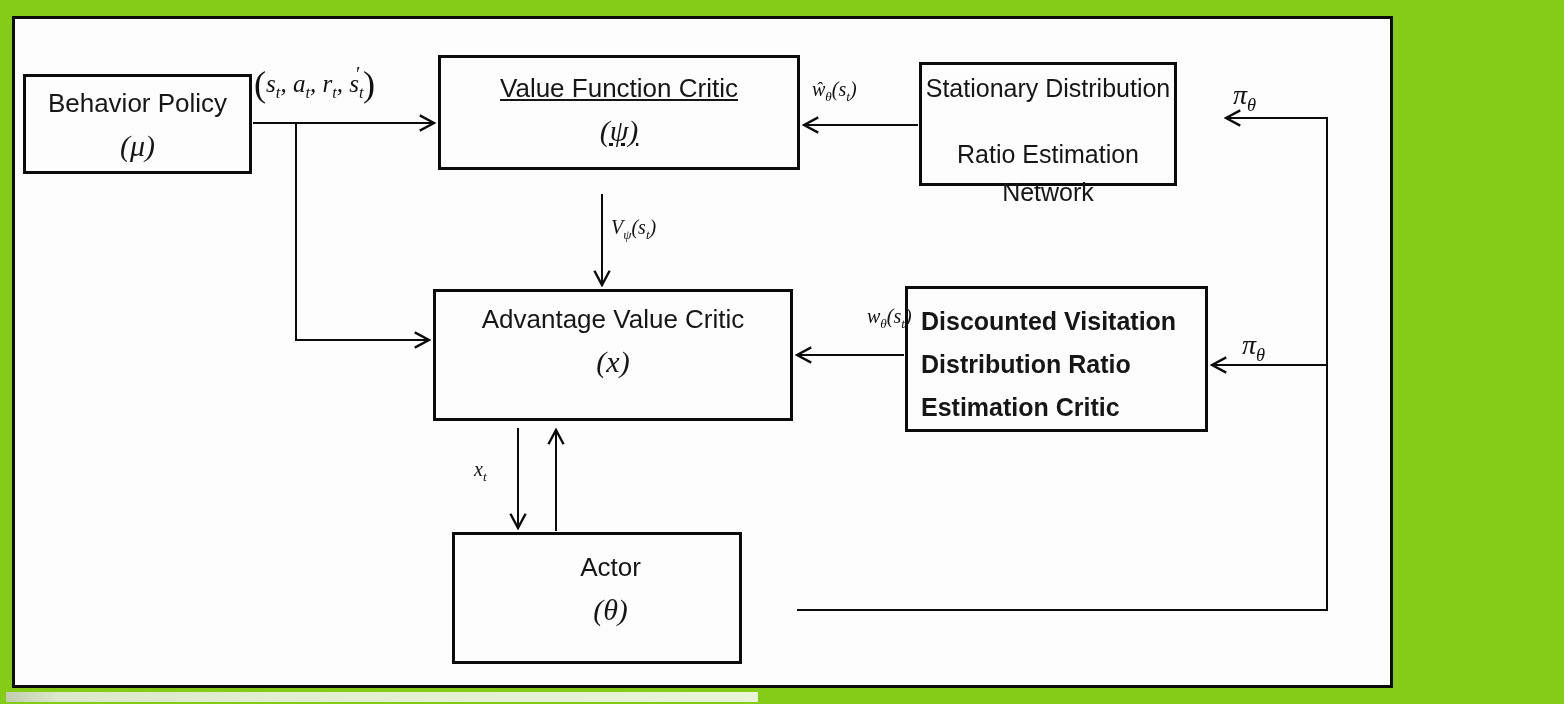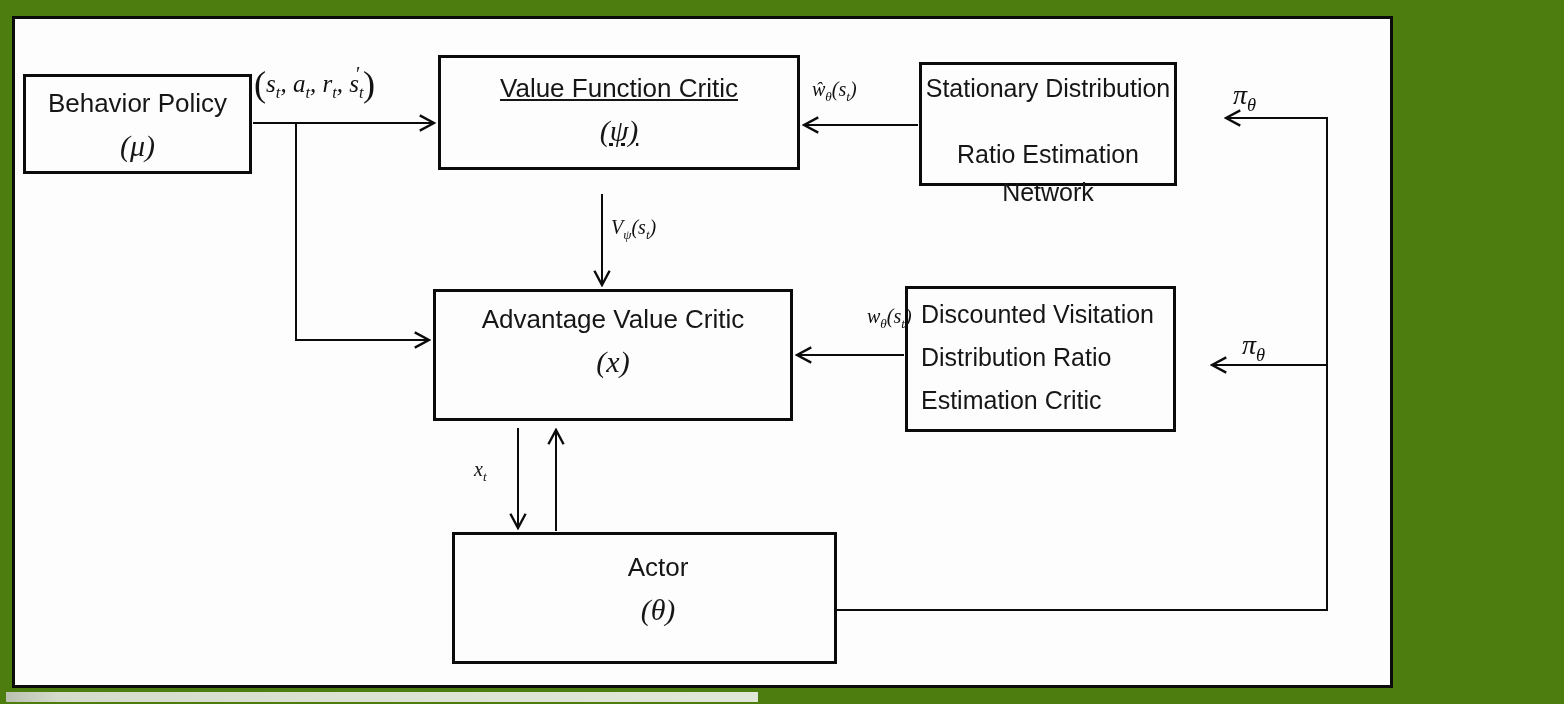--- a/index.html
+++ b/index.html
@@ -1,17 +1,17 @@
 <!DOCTYPE html>
 <html><head>
 <meta charset="utf-8">
 <style>
   html,body{margin:0;padding:0;background:#fdfdfd;}
   #canvas{
-    position:relative;width:1564px;height:704px;background:#4d7c0f;
+    position:relative;width:1564px;height:704px;background:#84cc16;
     font-family:"Liberation Sans",sans-serif;overflow:hidden;color:#161616;
   }
   .frame{
     position:absolute;left:12px;top:16px;width:1381px;height:672px;
     border:3px solid #0b0b0b;box-sizing:border-box;background:#fdfdfd;
   }
   .edges{position:absolute;left:0;top:0;width:1564px;height:704px;pointer-events:none;}
   .node{
     position:absolute;border:3px solid #0b0b0b;background:#fdfdfd;box-sizing:border-box;
     display:flex;flex-direction:column;align-items:center;text-align:center;
@@ -76,27 +76,27 @@
     <div class="title" style="line-height:38px;font-size:25px;">Stationary Distribution</div>
     <div class="title" style="line-height:38px;font-size:25px;margin-top:28px;">Ratio Estimation</div>
     <div class="title" style="line-height:38px;font-size:25px;">Network</div>
   </div>
 
   <div class="node" style="left:433px;top:289px;width:360px;height:132px;padding-top:8px;">
     <div class="title">Advantage Value Critic</div>
     <div class="param">(x)</div>
   </div>
 
-  <div class="node left-align" style="left:905px;top:286px;width:271px;height:146px;padding:4px 0 0 13px;">
+  <div class="node left-align" style="left:905px;top:286px;width:303px;height:146px;padding:11px 0 0 13px;font-weight:bold;">
     <div class="title" style="line-height:43px;font-size:25px;">Discounted Visitation</div>
     <div class="title" style="line-height:43px;font-size:25px;">Distribution Ratio</div>
     <div class="title" style="line-height:43px;font-size:25px;">Estimation Critic</div>
   </div>
 
-  <div class="node" style="left:452px;top:532px;width:385px;height:132px;padding-top:13px;padding-left:27px;">
+  <div class="node" style="left:452px;top:532px;width:290px;height:132px;padding-top:13px;padding-left:27px;">
     <div class="title">Actor</div>
     <div class="param">(θ)</div>
   </div>
 
   <div class="mathlab" style="left:254px;top:62px;font-size:25px;"><span class="bp">(</span>s<sub>t</sub>, a<sub>t</sub>, r<sub>t</sub>, s<sub>t</sub><span class="pr">′</span><span class="bp">)</span></div>
 
   <div class="mathlab" style="left:812px;top:77px;">ŵ<sub>θ</sub>(s<sub>t</sub>)</div>
 
   <div class="mathlab" style="left:611px;top:215px;">V<sub>ψ</sub>(s<sub>t</sub>)</div>
 

